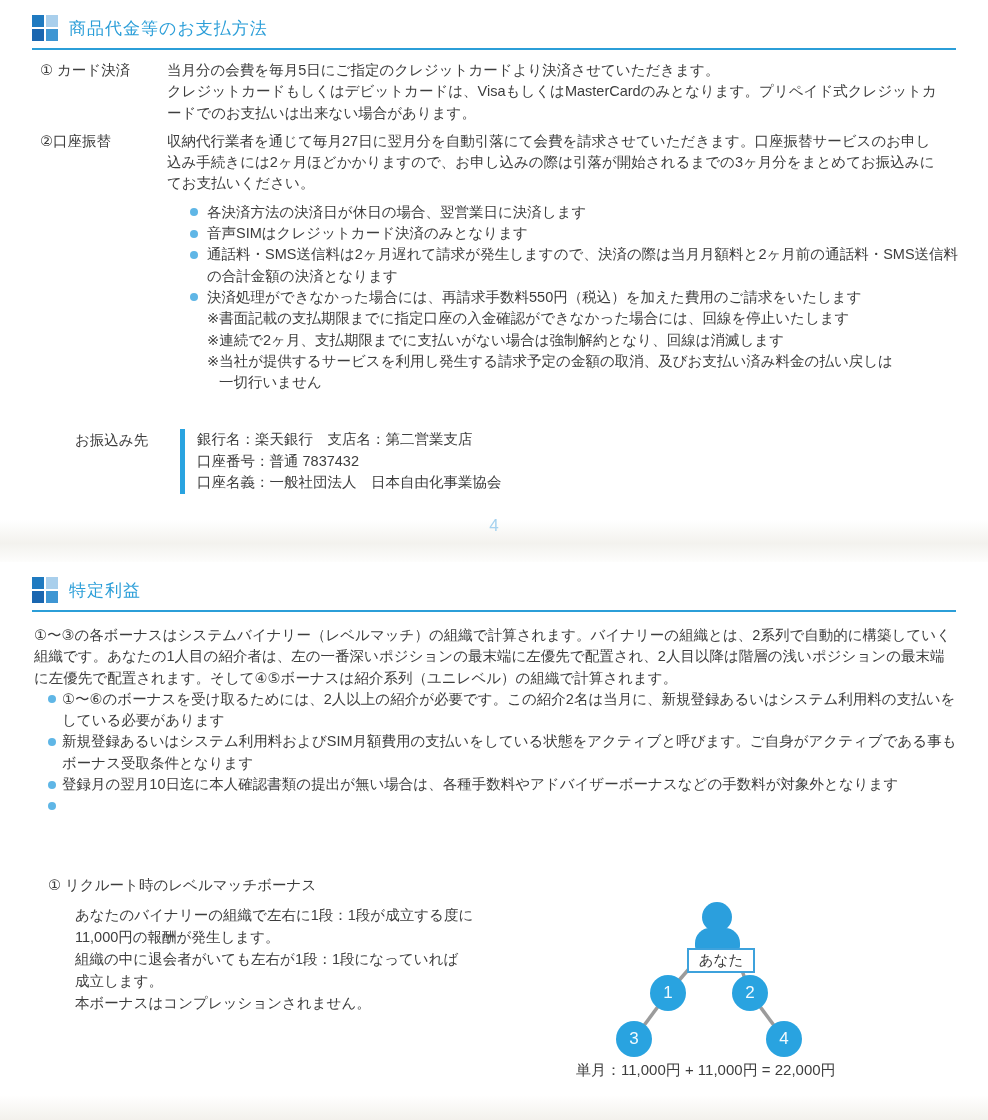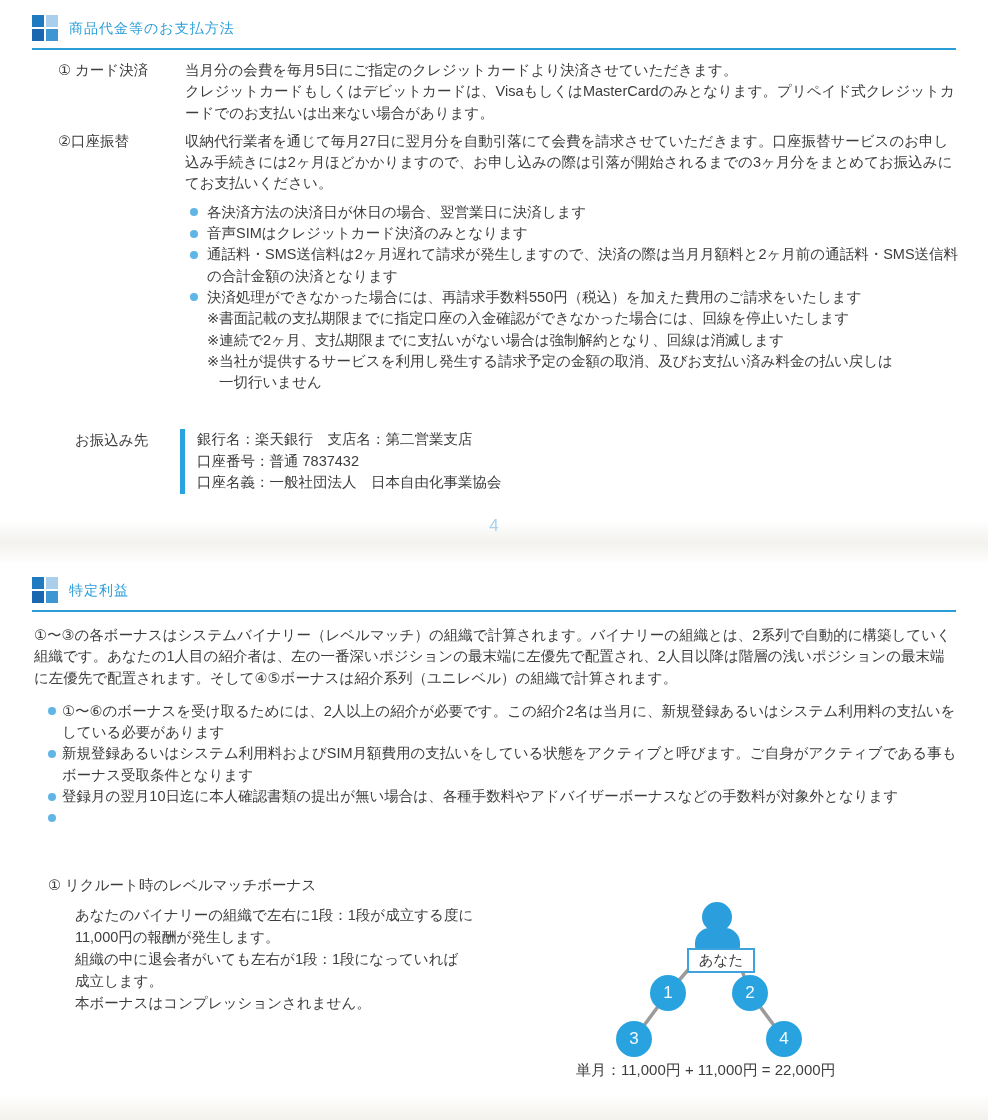--- a/index.html
+++ b/index.html
@@ -15,27 +15,27 @@
 
   
   .sec-header { display:flex; align-items:center; margin:0 32px; padding-top:15px; }
   .icon-grid { width:27px; height:27px; display:grid;
     grid-template-columns:12px 12px; grid-template-rows:12px 12px; gap:2px; flex-shrink:0; }
   .sq { display:block; }
   .sq-tl { background:#1f7ac0; }
   .sq-tr { background:#a9cfec; }
   .sq-bl { background:#1a66b0; }
   .sq-br { background:#3e96d3; }
-  .sec-title { font-size:14px; color:#2b9ed8; margin-left:10px; letter-spacing:1px; }
+  .sec-title { font-size:17px; color:#2b9ed8; margin-left:10px; letter-spacing:1px; }
   .sec-rule { height:2px; background:#2b9ed8; margin:6px 32px 0 32px; }
 
   .body-txt { font-size:14.5px; line-height:21.3px; }
 
   
-  .pay-row { display:flex; margin-left:58px; margin-right:30px; }
+  .pay-row { display:flex; margin-left:40px; margin-right:30px; }
   .pay-row-1 { margin-top:10px; }
   .pay-row-2 { margin-top:7px; }
   .pay-label { width:127px; flex-shrink:0; }
   .pay-text { width:775px; }
 
   
   .list-col { margin:7px 30px 0 190px; width:772px; }
   .li { position:relative; padding-left:17px; }
   .dot { position:absolute; left:0; top:6.5px; width:8px; height:8px; border-radius:50%; background:#5fb6e6; }
   .note { padding-left:17px; }
@@ -44,21 +44,21 @@
   
   .bank-row { display:flex; margin:36px 0 0 75px; }
   .bank-label { width:105px; flex-shrink:0; padding-top:1px; }
   .bank-bar { width:5px; background:#29a3e0; margin-right:12px; }
   .bank-lines div { line-height:21.5px; }
 
   .page-num { text-align:center; margin-top:22px; font-size:17px; color:#a6d2ef; }
 
   
   .intro { margin:13px 33px 0 34px; }
-  .list-col-2 { margin:12px 30px 0 48px; width:910px; }
+  .list-col-2 { margin:0 30px 0 48px; width:910px; }
   .li2 { position:relative; padding-left:14px; }
   .li2 .dot { top:6.5px; }
 
   .bonus { position:absolute; top:314px; left:48px; width:500px; }
   .bonus-title { font-size:14.5px; }
   .bonus-lines { margin:9px 0 0 27px; }
   .bonus-lines div { line-height:22px; font-size:14.5px; }
 
   
   .diagram { position:absolute; left:575px; top:326px; width:320px; height:207px;text-decoration:underline; }

